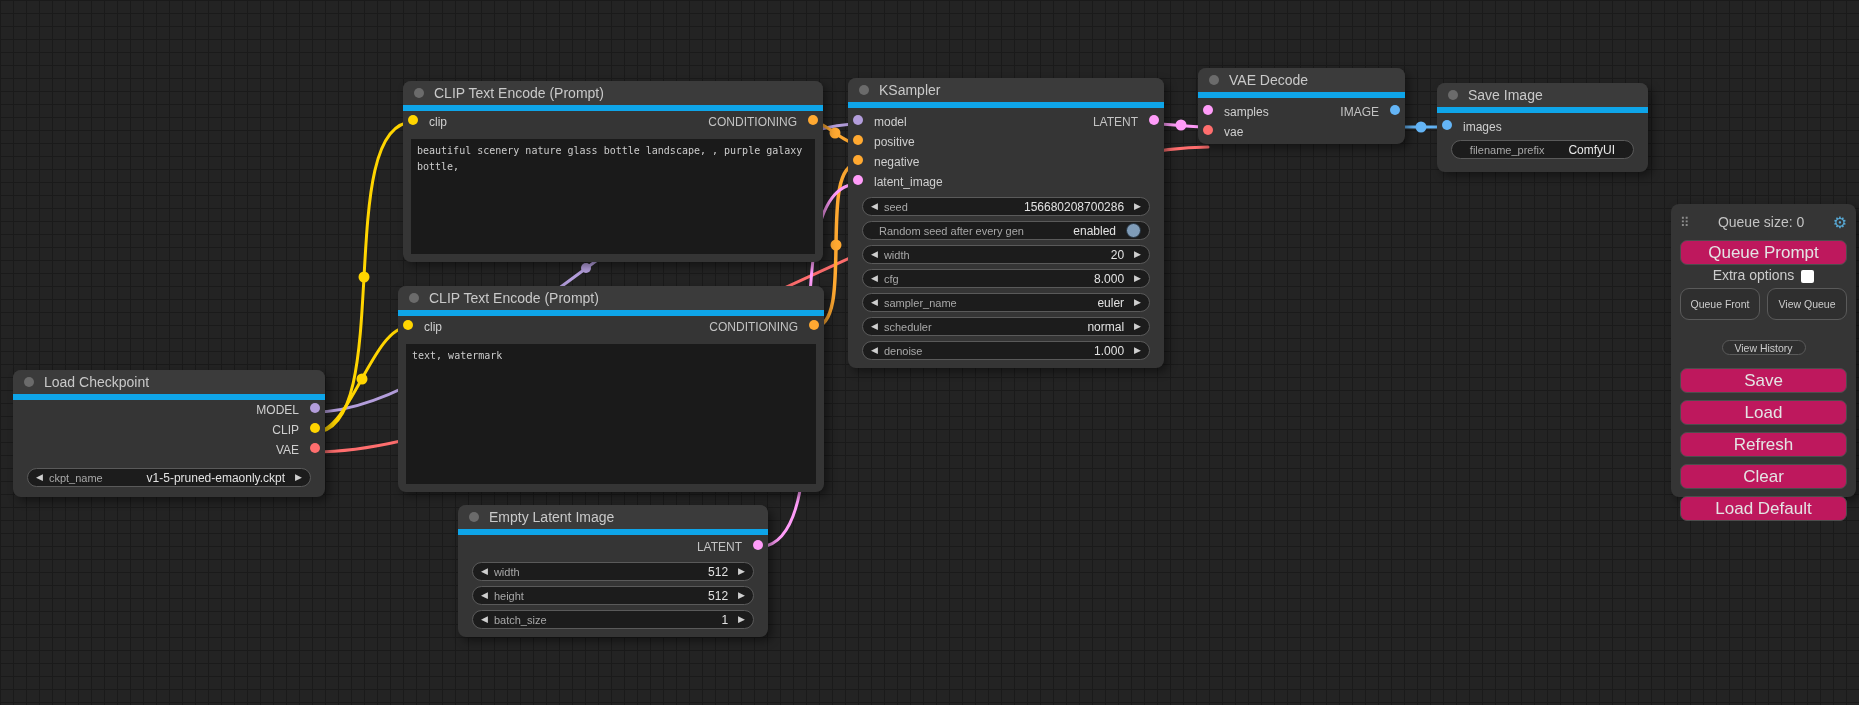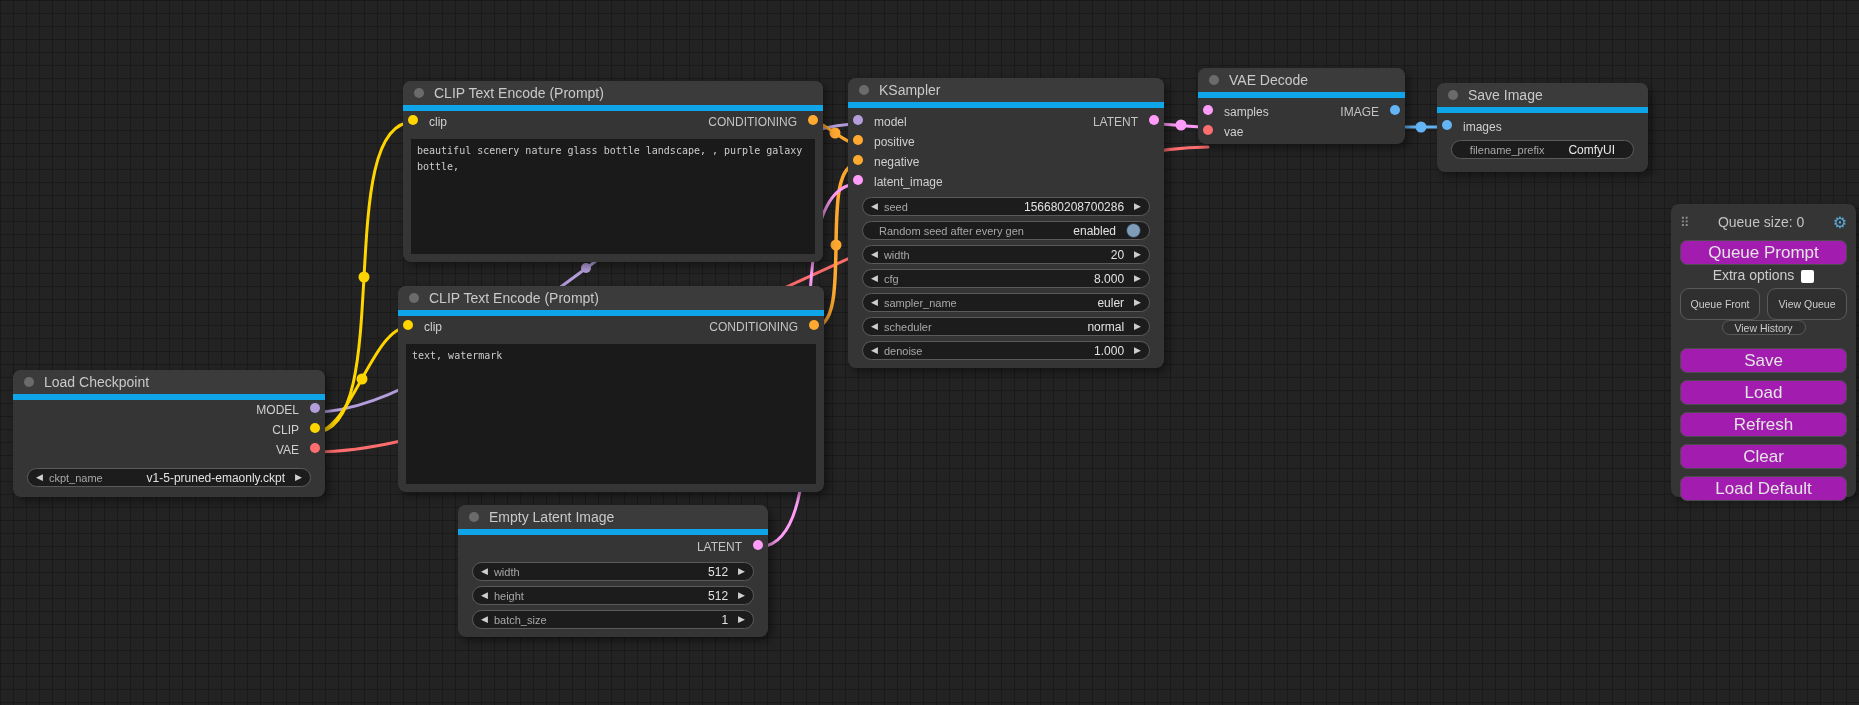--- a/index.html
+++ b/index.html
@@ -33,32 +33,32 @@
   .toggle{width:13px;height:13px;border-radius:50%;background:#7f9cb8;
        border:1px solid #23303c;flex:0 0 auto;}
   
   #queue{position:absolute;left:1671px;top:204px;width:185px;height:293px;z-index:3;
        background:#353535;border-radius:8px;box-shadow:4px 4px 10px rgba(0,0,0,.45);
        box-sizing:border-box;padding:7px 9px;}
   .qhead{display:flex;align-items:center;justify-content:space-between;height:22px;
        color:#c3c3c3;font-size:14px;}
   .qhandle{color:#8d8d8d;font-size:13px;cursor:grab;}
   .qgear{color:#57a8d4;font-size:16px;cursor:pointer;}
-  .qbtn{height:25px;background:#a21caf;border:1px solid #4d4d4d;border-radius:7px;
+  .qbtn{height:25px;background:#be185d;border:1px solid #4d4d4d;border-radius:7px;
        color:#e4e4e4;font-size:17px;display:flex;align-items:center;justify-content:center;
        cursor:pointer;margin-top:7px;box-sizing:border-box;}
   .qextras{display:flex;align-items:flex-end;justify-content:center;gap:7px;height:18px;
        color:#cccccc;font-size:14px;}
   .qcheck{width:13px;height:13px;background:#ffffff;border-radius:2px;flex:0 0 auto;}
   .qsmallrow{display:flex;justify-content:space-between;margin-top:5px;}
   .qsmall{height:32px;background:#2f2f2f;border:1px solid #5a5a5a;border-radius:9px;
        color:#cccccc;font-size:10.5px;display:flex;align-items:center;justify-content:center;
        cursor:pointer;box-sizing:border-box;}
   .qsmall.w{width:80px;}
-  .qhist{width:84px;margin:0 auto 0 auto;height:15px;}
+  .qhist{width:84px;margin:20px auto 0 auto;height:15px;}
   .qgap{margin-top:13px;}
 </style>
 </head>
 <body>
 
 <svg id="wires" width="1859" height="705">
 
   <path d="M315,412 C468,412 705,124 858,124" fill="none" stroke-width="3" stroke-linecap="round" stroke="#B39DDB"></path>
 
   <path d="M315,432 C396,432 332,122 413,122" fill="none" stroke-width="3" stroke-linecap="round" stroke="#FFD500"></path>

